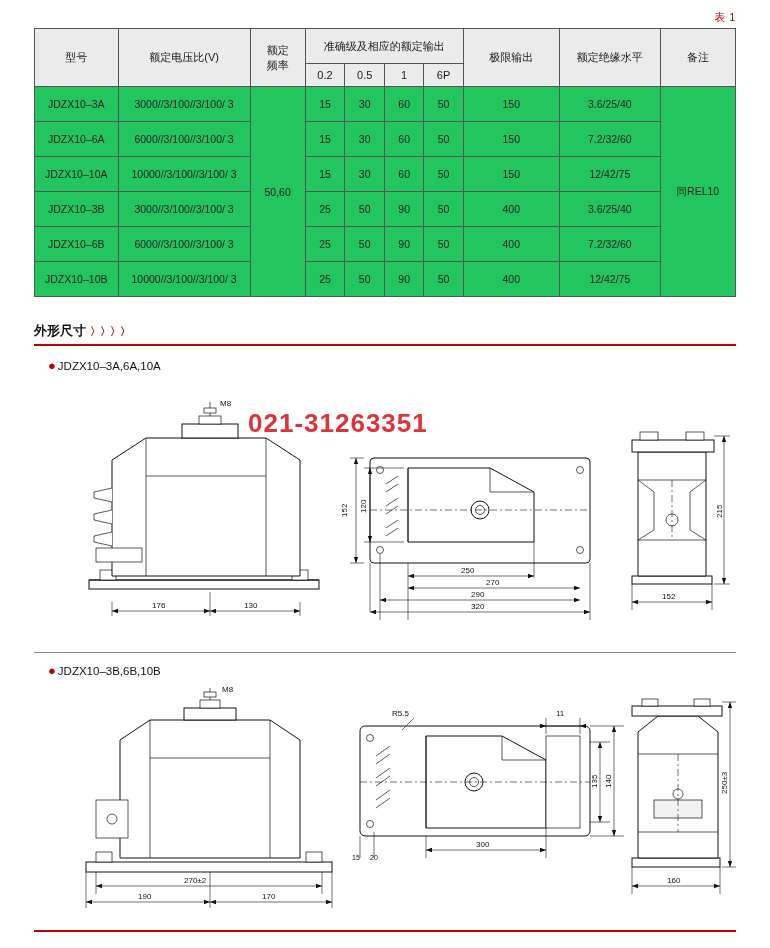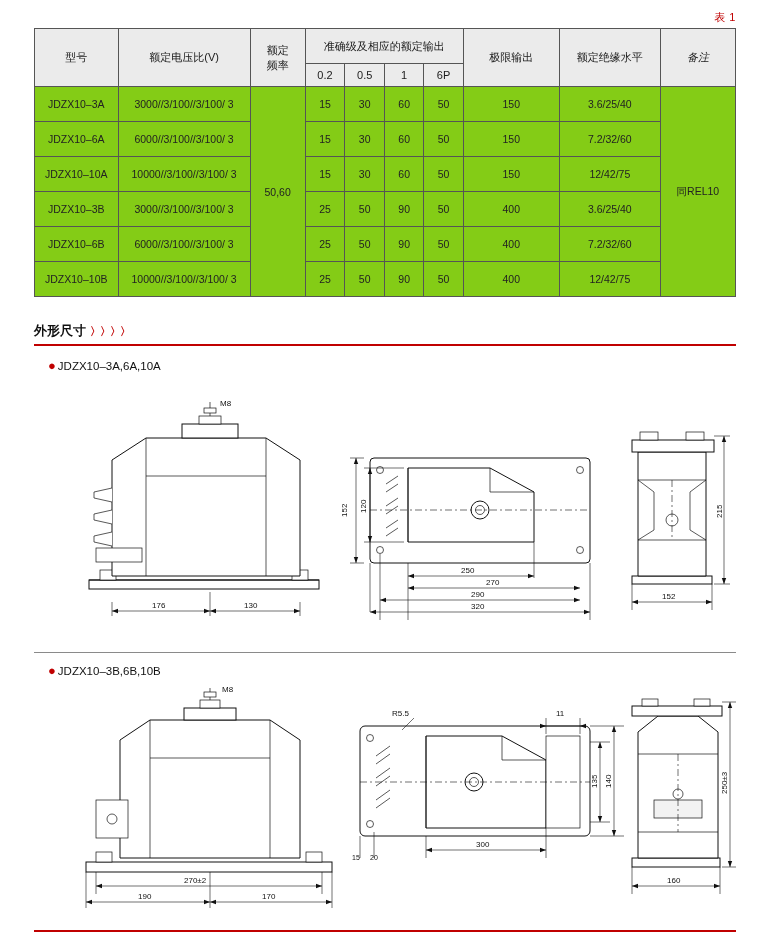--- a/index.html
+++ b/index.html
@@ -45,31 +45,31 @@
     vertical-align: middle;
     padding: 0;
     height: 34px;
     font-weight: normal;
   }
   table.spec thead th {
     background: #ebebeb;
     font-size: 11px;
   }
   table.spec tbody td {
-    background: #84cc16;
+    background: #22c55e;
     font-size: 10.5px;
     color: #222;
   }
   .col-model { width: 88px; }
   .col-ratio { width: 136px; }
   .col-freq  { width: 58px; }
   .col-acc   { width: 42px; }
   .col-lim   { width: 106px; }
   .col-ins   { width: 108px; }
-  .col-note  { width: 80px; font-style: italic; }
+  .col-note  { width: 80px; }
 
   
   .sec-head {
     position: absolute;
     left: 34px;
     font-size: 13px;
     font-weight: bold;
     color: #111;
   }
   .sec-head .arrows {
@@ -245,20 +245,21 @@
 
   <div class="sec-head" style="top:322px;">
     <span>外形尺寸</span><span class="arrows">〉〉〉〉</span>
   </div>
   <div class="rule-red" style="top:344px;"></div>
 
   <div class="model-label" style="left:48px; top:359px;">
     <span class="dot">●</span><span>JDZX10–3A,6A,10A</span>
   </div>
 
+  <div class="wm wm-phone">021-31263351</div>
 
   <div class="draw" style="left:34px; top:380px;">
     <svg width="702" height="265" viewBox="0 0 702 265">
 
       <g>
 
         <rect x="55" y="200" width="230" height="9" class="ln fillw"></rect>
         <line x1="55" y1="200" x2="285" y2="200" class="ln"></line>
 
         <rect x="66" y="190" width="16" height="10" class="thin fillw"></rect>

